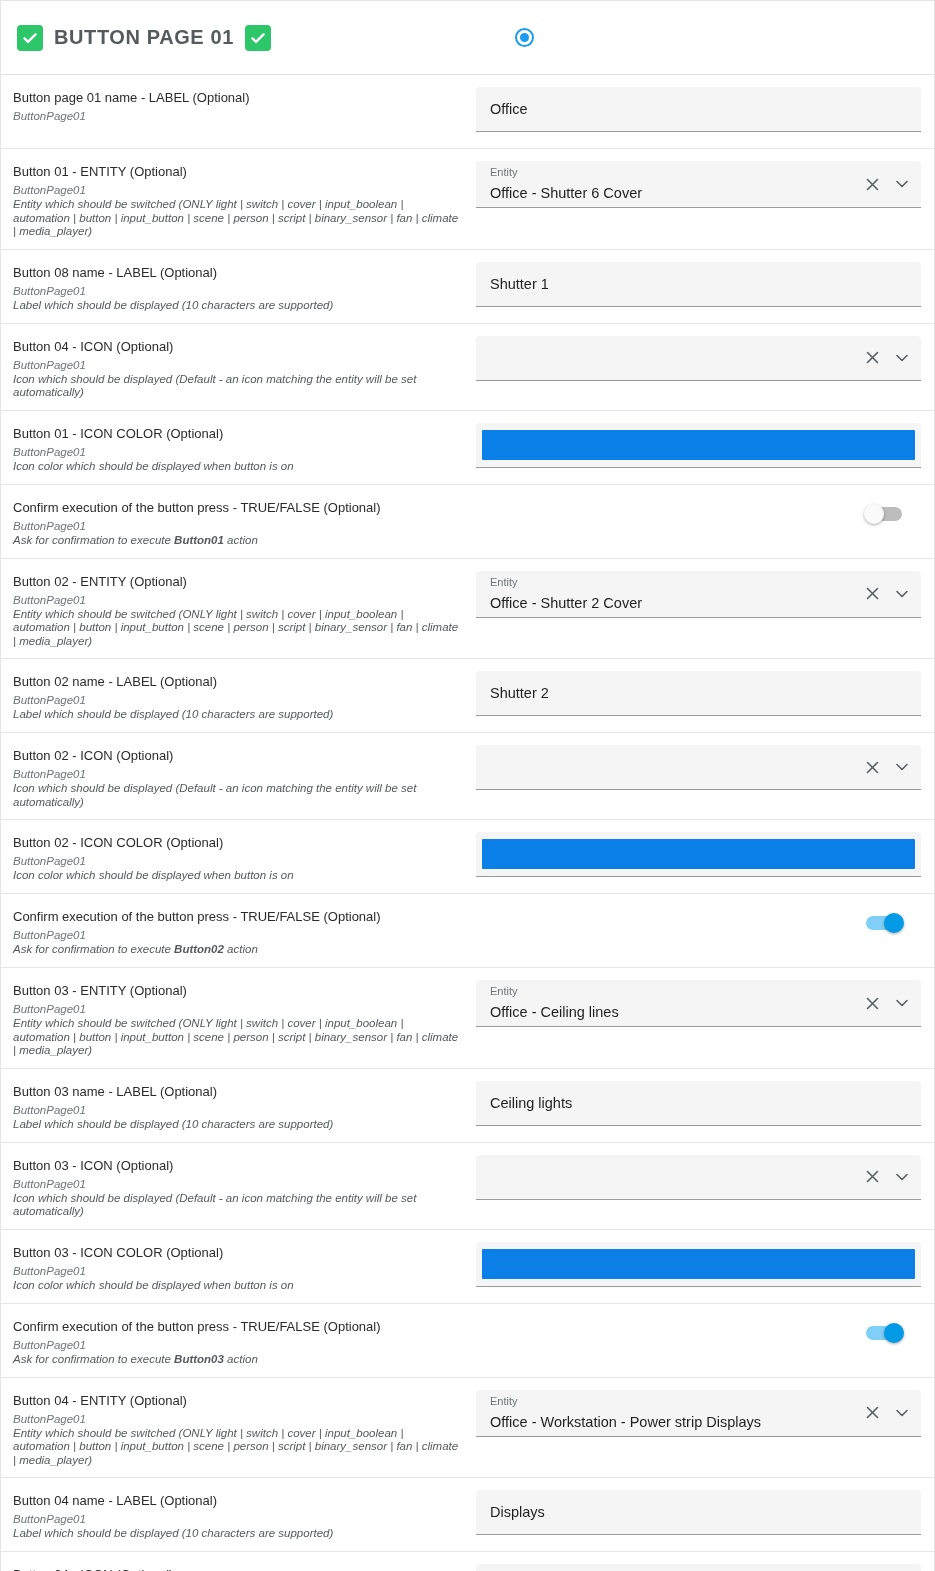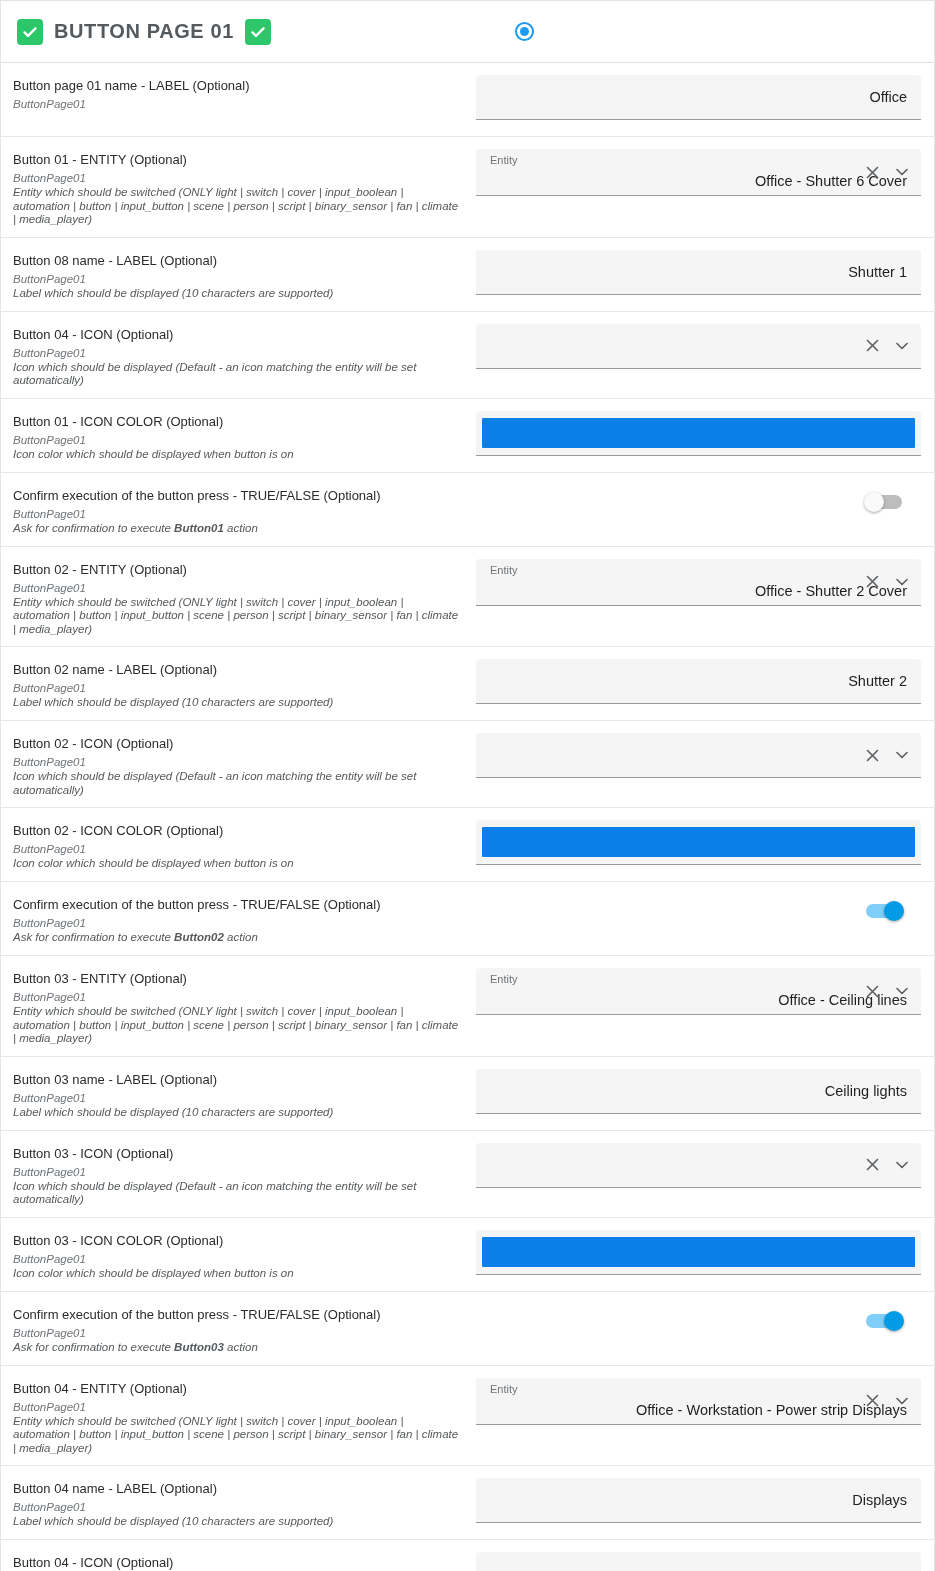--- a/index.html
+++ b/index.html
@@ -12,21 +12,21 @@
     width: 935px;
     min-height: 1571px;
     background: #fff;
     position: relative;
     overflow: hidden;
     border: 1px solid #e4e4e4;
   }
 
   
   .header {
-    height: 62px;
+    height: 74px;
     display: flex;
     align-items: center;
     border-bottom: 1px solid #e0e0e0;
     padding: 0 16px;
   }
   .chk {
     width: 26px; height: 26px;
     background: #2dc668;
     border-radius: 4px;
     display: flex; align-items: center; justify-content: center;
@@ -105,21 +105,20 @@
   .tf {
     width: 445px;
     background: #f5f5f5;
     border-bottom: 1px solid #9a9a9a;
     border-radius: 4px 4px 0 0;
     height: 45px;
     display: flex;
     align-items: center;
     padding: 0 14px;
     position: relative;
-    justify-content: flex-end;
   }
   .tf-value {
     font-size: 14.5px;
     color: #1f1f1f;
   }
   .tf.with-float { height: 47px; align-items: flex-end; padding-bottom: 6px; }
   .tf-float-label {
     position: absolute;
     top: 5px; left: 14px;
     font-size: 11px;

